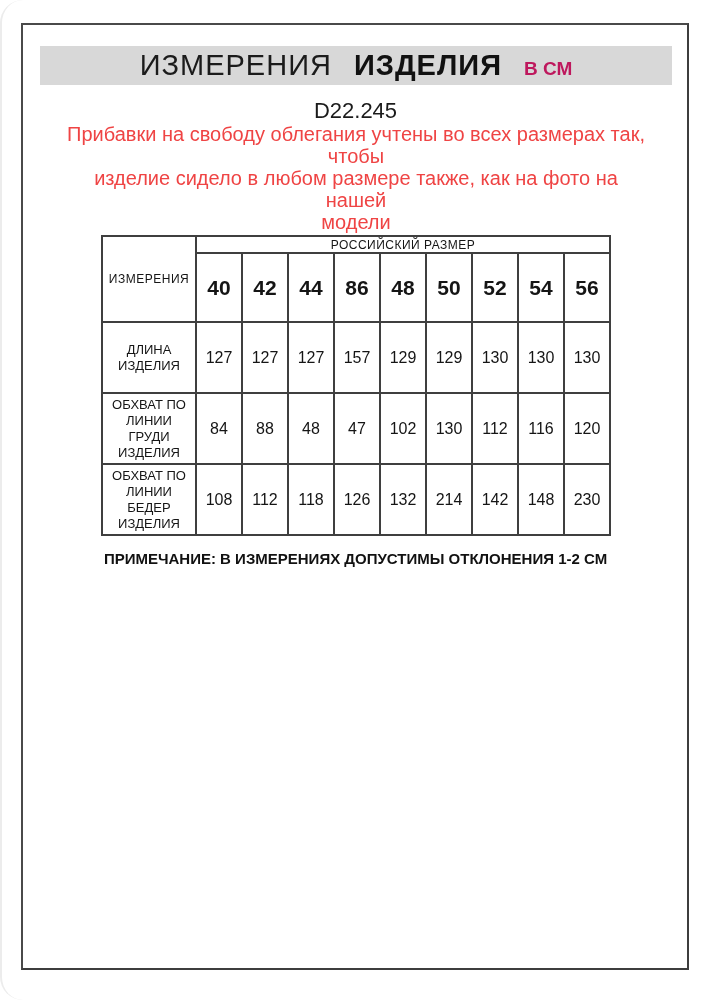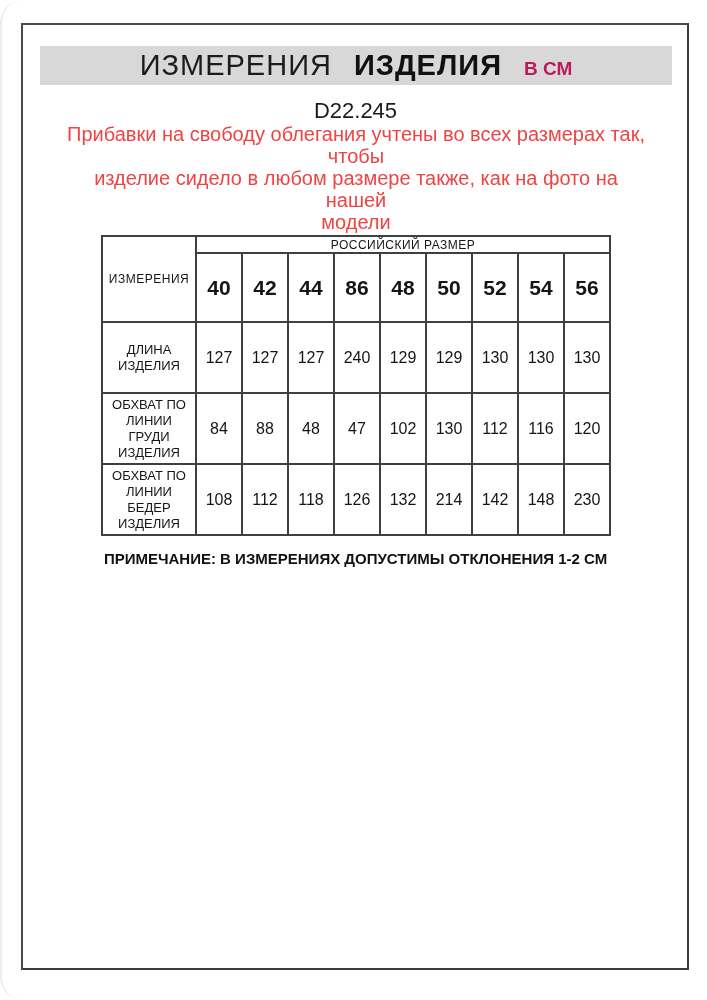--- a/index.html
+++ b/index.html
@@ -121,21 +121,21 @@
       <td>52</td>
       <td>54</td>
       <td>56</td>
     </tr>
     <tr class="data-row">
       <td class="row-label">ДЛИНА
 ИЗДЕЛИЯ</td>
       <td class="value-cell">127</td>
       <td class="value-cell">127</td>
       <td class="value-cell">127</td>
-      <td class="value-cell">240</td>
+      <td class="value-cell">157</td>
       <td class="value-cell">129</td>
       <td class="value-cell">129</td>
       <td class="value-cell">130</td>
       <td class="value-cell">130</td>
       <td class="value-cell">130</td>
     </tr>
     <tr class="data-row">
       <td class="row-label">ОБХВАТ ПО
 ЛИНИИ ГРУДИ
 ИЗДЕЛИЯ</td>

